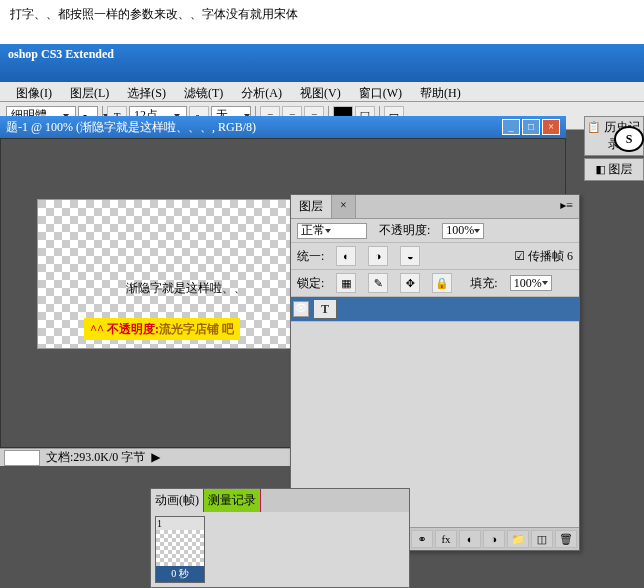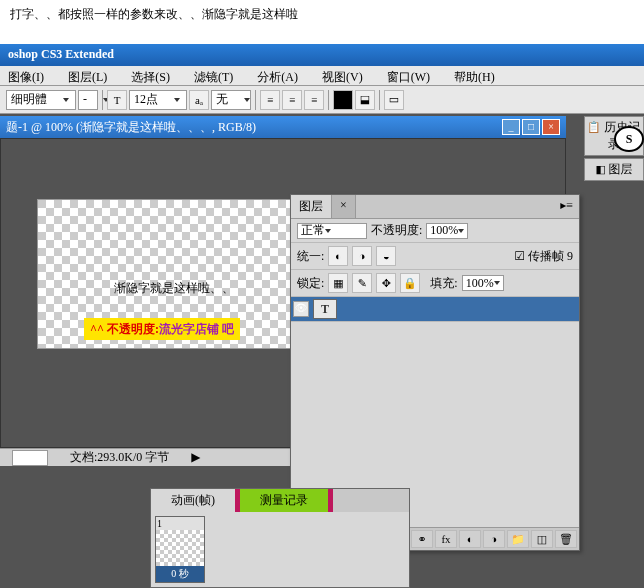--- a/index.html
+++ b/index.html
@@ -1,70 +1,70 @@
 <!DOCTYPE html>
 <html><head>
 <meta charset="utf-8">
 <style>
 *{margin:0;padding:0;box-sizing:border-box;font-family:SimSun,serif;font-size:12px}
 body{width:644px;height:588px;background:#fff;overflow:hidden;position:relative}
 .top-text{padding:6px 10px;color:#000}
 .app{position:absolute;top:44px;left:0;right:0;bottom:0;background:#535353}
-.titlebar{background:linear-gradient(#2a7ed8,#1b5fb0);height:22px;color:#fff;padding:3px 8px;font-weight:bold}
-.menubar{background:#e8e8e8;height:20px;display:flex;gap:16px;padding:2px 4px;border-bottom:1px solid #999}
+.titlebar{background:linear-gradient(#2a7ed8,#1b5fb0);height:38px;color:#fff;padding:3px 8px;font-weight:bold}
+.menubar{background:#e8e8e8;height:20px;display:flex;gap:10px;padding:2px 12px;border-bottom:1px solid #999}
 .menubar span{padding:1px 4px}
 .optbar{background:#e8e8e8;height:28px;display:flex;align-items:center;gap:2px;padding:2px 6px;border-bottom:1px solid #999}
 .sel{height:20px;border:1px solid #999;background:#fff;padding:1px 4px;display:flex;align-items:center;gap:16px}
 .dd{width:0;height:0;border-left:3px solid transparent;border-right:3px solid transparent;border-top:4px solid #333}
 .sep{width:1px;height:20px;background:#999;margin:0 2px}
 .ico{width:20px;height:20px;border:1px solid #bbb;background:#f0f0f0;display:inline-flex;align-items:center;justify-content:center;font-size:11px}
 .doc{position:absolute;top:72px;left:0;width:566px}
 .doctitle{background:linear-gradient(#3a8ee8,#2a6fc0);height:22px;color:#fff;padding:3px 6px;display:flex;align-items:center}
 .docbtns{margin-left:auto;display:flex;gap:2px}
 .docbtns div{width:18px;height:16px;background:#5a9ad8;border:1px solid #fff;text-align:center;line-height:14px;color:#fff;font-size:10px}
 .docbtns .cls{background:#d85a3a}
 .canvas-area{background:#535353;height:310px;position:relative;border:1px solid #333}
 .checker{position:absolute;top:60px;left:36px;width:330px;height:150px;background-image:repeating-conic-gradient(#fff 0 25%,#ccc 0 50%);background-size:16px 16px;border:1px solid #999}
-.txt-on{position:absolute;top:80px;left:76px;color:#000}
+.txt-on{position:absolute;top:80px;left:88px;color:#000}
 .overlay-y{position:absolute;top:118px;left:46px;background:#ffe400;color:#d00;padding:2px 6px;font-size:15px;font-weight:bold}
-.faded{color:#a21caf}
-.statusbar{background:#d0d0d0;height:18px;border-top:1px solid #999;display:flex;align-items:center;gap:22px;padding:0 12px}
+.faded{color:#a16207}
+.statusbar{background:#d0d0d0;height:18px;border-top:1px solid #999;display:flex;align-items:center;gap:6px;padding:0 4px}
 .stat-box{background:#fff;border:1px solid #999;padding:1px 4px;height:16px}
 .right-panels{position:absolute;top:72px;right:0;width:60px}
 .rp{background:#d8d8d8;border:1px solid #888;margin-bottom:2px;padding:2px;text-align:center;font-size:11px}
 .layers{position:absolute;top:150px;left:290px;width:290px;background:#d8d8d8;border:1px solid #666;box-shadow:2px 2px 4px rgba(0,0,0,.3)}
 .ly-tabs{display:flex;background:#c8c8c8;border-bottom:1px solid #999}
 .ly-tab{padding:3px 8px;background:#d8d8d8;border-right:1px solid #999}
 .ly-tab.inact{background:#b8b8b8}
 .ly-x{margin-left:auto;padding:3px 6px}
-.ly-row{display:flex;align-items:center;gap:4px;padding:3px 6px;border-bottom:1px solid #bbb}
+.ly-row{display:flex;align-items:center;gap:12px;padding:3px 6px;border-bottom:1px solid #bbb}
 .ly-in{border:1px solid #999;background:#fff;height:16px;display:flex;align-items:center;padding:0 3px}
 .ly-list{background:#d8d8d8;height:230px;overflow:auto}
 .ly-item{display:flex;align-items:center;gap:4px;padding:2px;border-bottom:1px solid #bbb}
 .ly-item.sel2{background:#3a6ea8;color:#fff}
 .eye{width:16px;height:16px;border:1px solid #999;background:#e8e8e8;text-align:center;font-size:10px}
 .thumb{width:24px;height:20px;border:1px solid #666;background-image:repeating-conic-gradient(#fff 0 25%,#ccc 0 50%);background-size:6px 6px}
 .thumb.t{background:#e8e8e8;display:flex;align-items:center;justify-content:center;font-weight:bold;color:#333}
 .ly-foot{display:flex;background:#c8c8c8;border-top:1px solid #999;padding:2px;gap:2px;justify-content:flex-end}
 .ly-foot .ico{width:22px;height:18px;background:#d0d0d0}
 .anim{position:absolute;bottom:0;left:150px;width:260px;background:#d8d8d8;border:1px solid #666}
 .an-tabs{display:flex;background:#c8c8c8}
-.an-tab{padding:3px 20px;background:#d8d8d8;border-right:5px solid #be185d}
+.an-tab{padding:3px 4px;background:#d8d8d8;border-right:1px solid #be185d}
 .an-tab.inact{background:#84cc16}
 .an-body{padding:4px;display:flex}
 .frame{border:1px solid #666;width:50px}
 .frame-n{background:#e0e0e0;padding:1px;font-size:10px}
 .frame-th{height:36px;background-image:repeating-conic-gradient(#fff 0 25%,#ccc 0 50%);background-size:8px 8px}
 .frame-t{background:#2a5a90;color:#fff;padding:1px;font-size:10px;text-align:center}
 .skype{position:absolute;top:82px;right:0;width:30px;height:26px;background:#fff;border:2px solid #000;border-radius:50%;font-weight:bold;text-align:center;line-height:22px}
 </style>
 </head>
 <body>
 
-<div class="top-text">打字、、都按照一样的参数来改、、渐隐字就是这样啦</div>
+<div class="top-text">打字、、都按照一样的参数来改、、字体没有就用宋体</div>
 
 <div class="app">
  <div class="titlebar">oshop CS3 Extended</div>
  <div class="menubar">
   <span>图像(I)</span>
   <span>图层(L)</span>
   <span>选择(S)</span>
   <span>滤镜(T)</span>
   <span>分析(A)</span>
   <span>视图(V)</span>
@@ -148,21 +148,21 @@
    <div class="ly-in" style="width:42px">
           <span>100%</span>
           <div class="dd"></div>
         </div>
   </div>
   <div class="ly-row">
    <span>统一:</span>
    <div class="ico">◐</div>
    <div class="ico">◑</div>
    <div class="ico">◒</div>
-   <span style="margin-left:auto">☑ <span>传播帧 9</span></span>
+   <span style="margin-left:auto">☑ <span>传播帧 6</span></span>
   </div>
   <div class="ly-row">
    <span>锁定:</span>
    <div class="ico">▦</div>
    <div class="ico">✎</div>
    <div class="ico">✥</div>
    <div class="ico">🔒</div>
    <span style="margin-left:6px">填充:</span>
    <div class="ly-in" style="width:42px">
           <span>100%</span>

